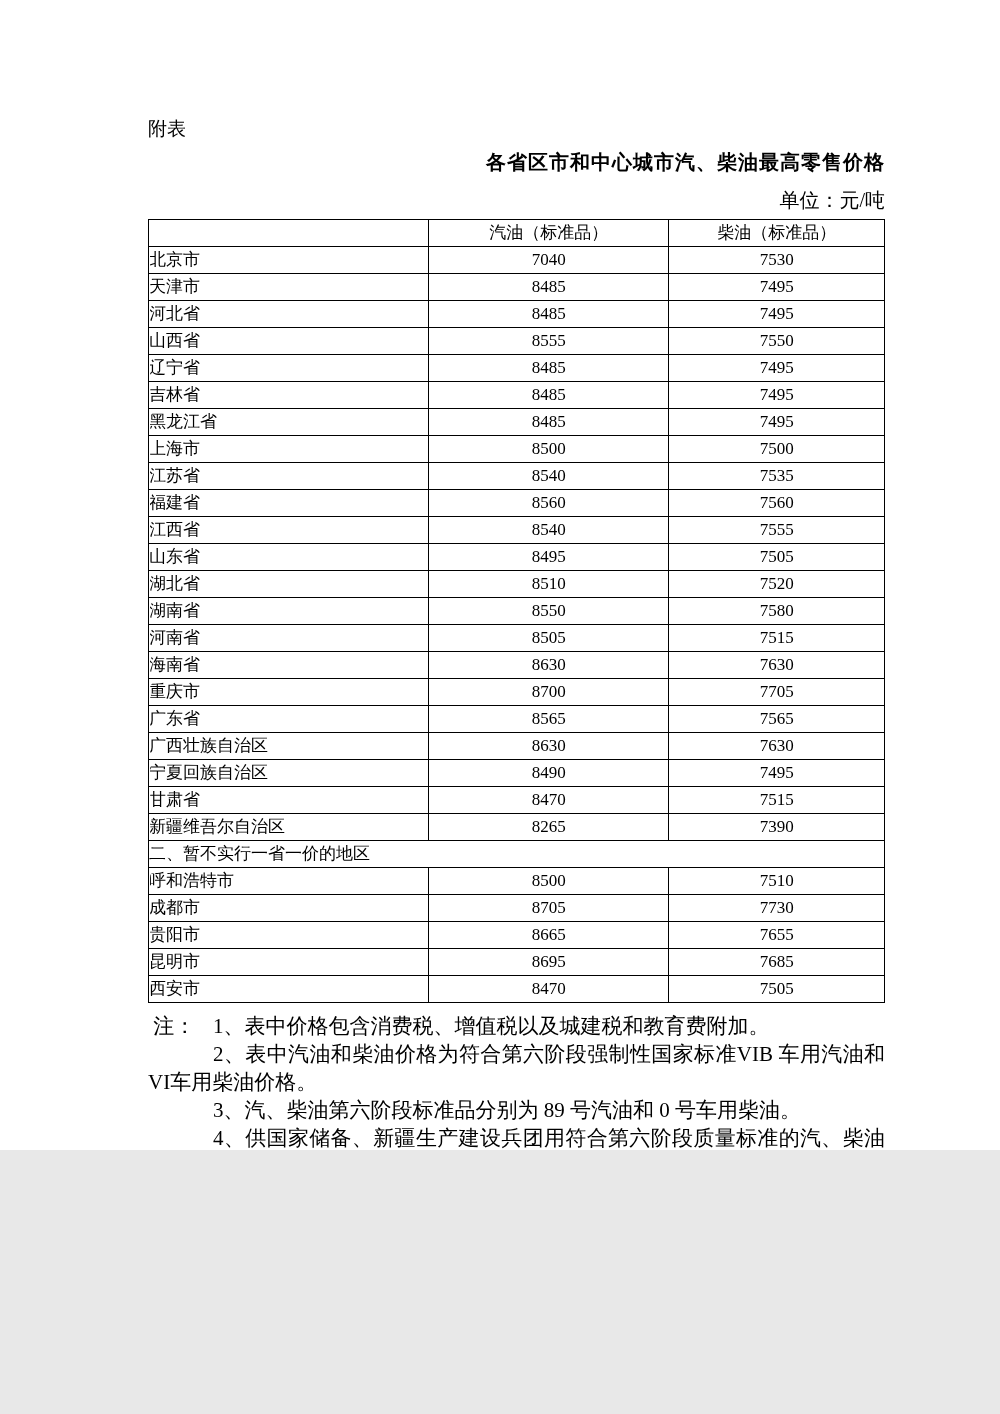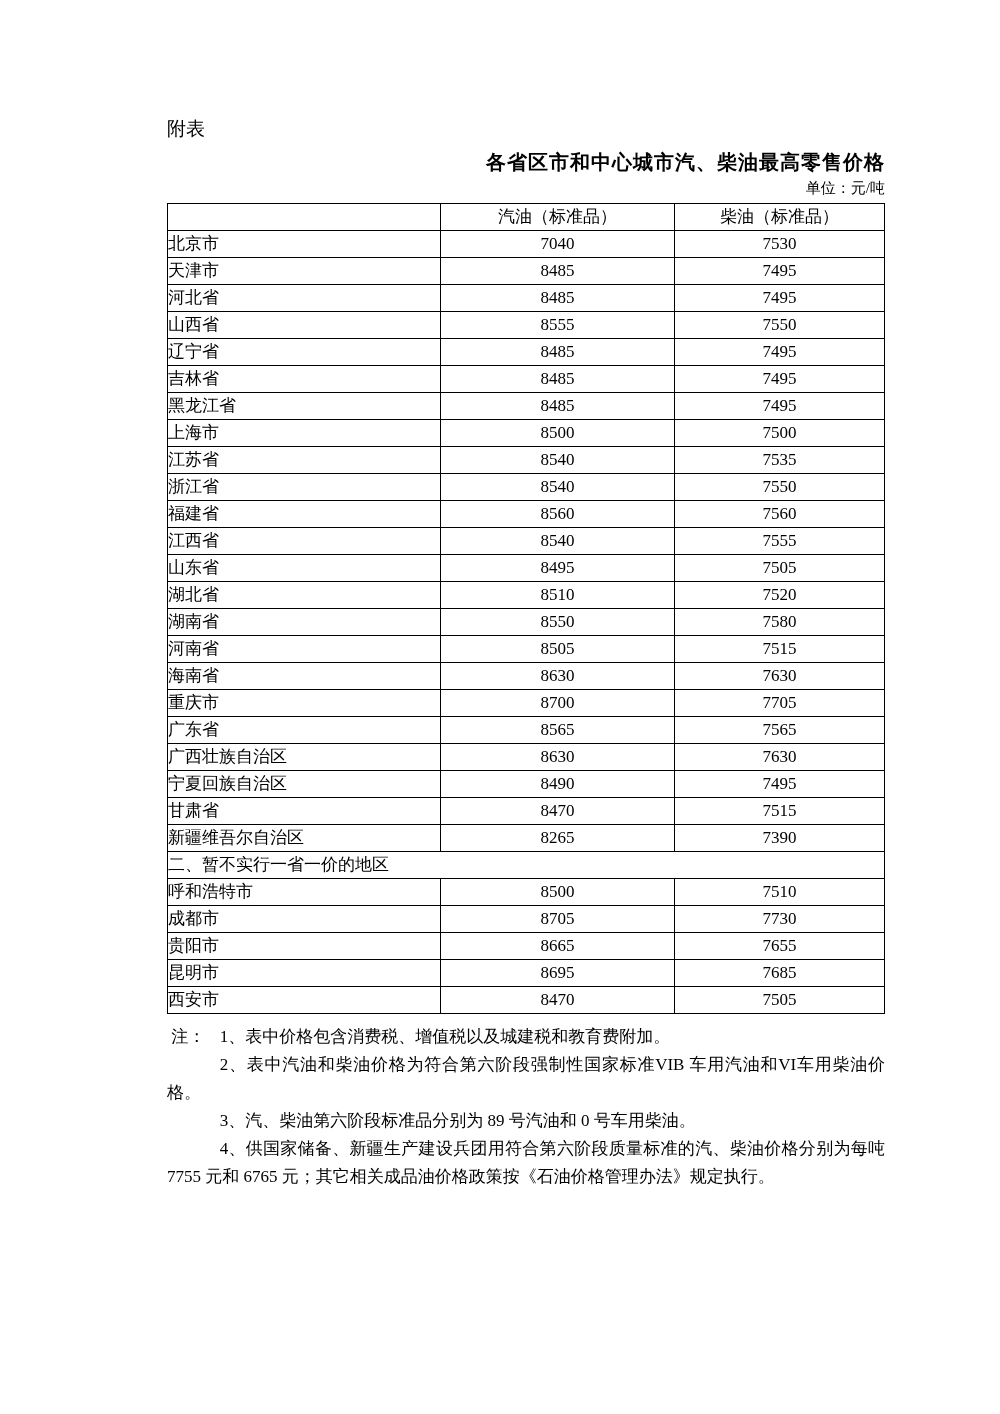--- a/index.html
+++ b/index.html
@@ -1,70 +1,69 @@
 <!DOCTYPE html>
 <html><head>
 <meta charset="utf-8">
 <style>
   * { box-sizing: border-box; }
   html, body { margin: 0; padding: 0; background: #e8e8e8; }
   .page {
     position: relative;
     width: 1000px;
-    height: 1414px;
+    height: 1150px;
     margin: 0 auto;
     background: #ffffff;
     font-family: "Liberation Serif", "DejaVu Serif", serif;
     color: #000000;
     overflow: hidden;
-    padding-left: 19px;
   }
   .content {
     padding: 118px 115px 0 148px; 
   }
   .attach-label {
     font-size: 19px;
     line-height: 21px;
   }
   .doc-title {
     margin-top: 10px;
     text-align: right;
     font-size: 20px;
     font-weight: bold;
     font-family: "Liberation Sans", "DejaVu Sans", sans-serif;
     letter-spacing: 1px;
   }
   .unit-label {
-    margin-top: 3px;
+    margin-top: 11px;
     margin-bottom: 5px;
     text-align: right;
-    font-size: 15px;
+    font-size: 20px;
   }
   table.price-table {
     width: 100%;
     border-collapse: collapse;
     table-layout: fixed;
   }
   .price-table th, .price-table td {
     border: 1px solid #000000;
     height: 26px;
     padding: 0;
     font-weight: normal;
     font-size: 17px;
     line-height: 26px;
     overflow: hidden;
     white-space: nowrap;
   }
   .price-table th { text-align: center; }
   .section-cell { text-align: left; padding-left: 10px; }
-  .region-cell  { text-align: left; padding-left: 58px; }
+  .region-cell  { text-align: left; padding-left: 58px; border-radius: 10px; }
   .num-cell     { text-align: center; }
   .notes {
     margin-top: 9px;
-    font-size: 17px;
+    font-size: 21px;
   }
   .note {
     margin: 0;
     line-height: 28px;
     text-indent: 3.1em;
     text-align: justify;
   }
   .note.note-first { text-indent: 0.25em; }
   .note-label { margin-right: 0.85em; }
 </style>
@@ -133,25 +132,20 @@
             <td class="region-cell">上海市</td>
             <td class="num-cell">8500</td>
             <td class="num-cell">7500</td>
           </tr>
           <tr>
             <td class="region-cell">江苏省</td>
             <td class="num-cell">8540</td>
             <td class="num-cell">7535</td>
           </tr>
           <tr>
-            <td class="region-cell">浙江省</td>
-            <td class="num-cell">8540</td>
-            <td class="num-cell">7550</td>
-          </tr>
-          <tr>
             <td class="region-cell">福建省</td>
             <td class="num-cell">8560</td>
             <td class="num-cell">7560</td>
           </tr>
           <tr>
             <td class="region-cell">江西省</td>
             <td class="num-cell">8540</td>
             <td class="num-cell">7555</td>
           </tr>
           <tr>

